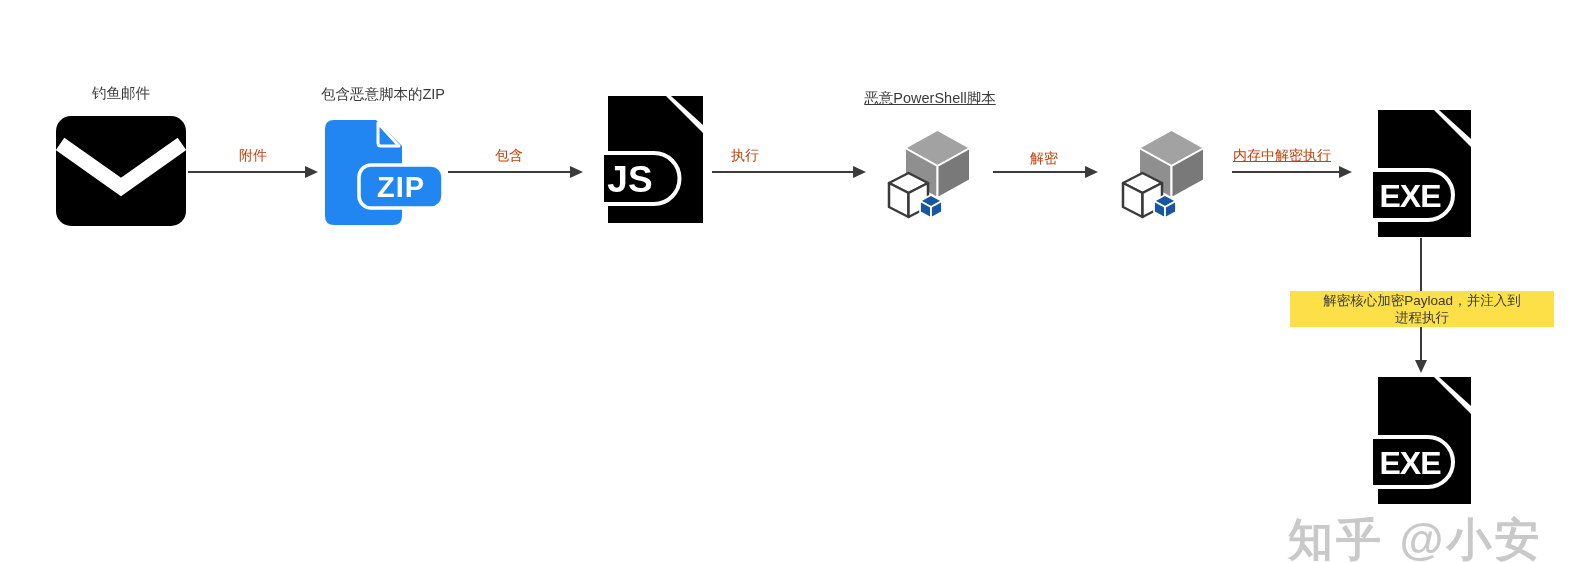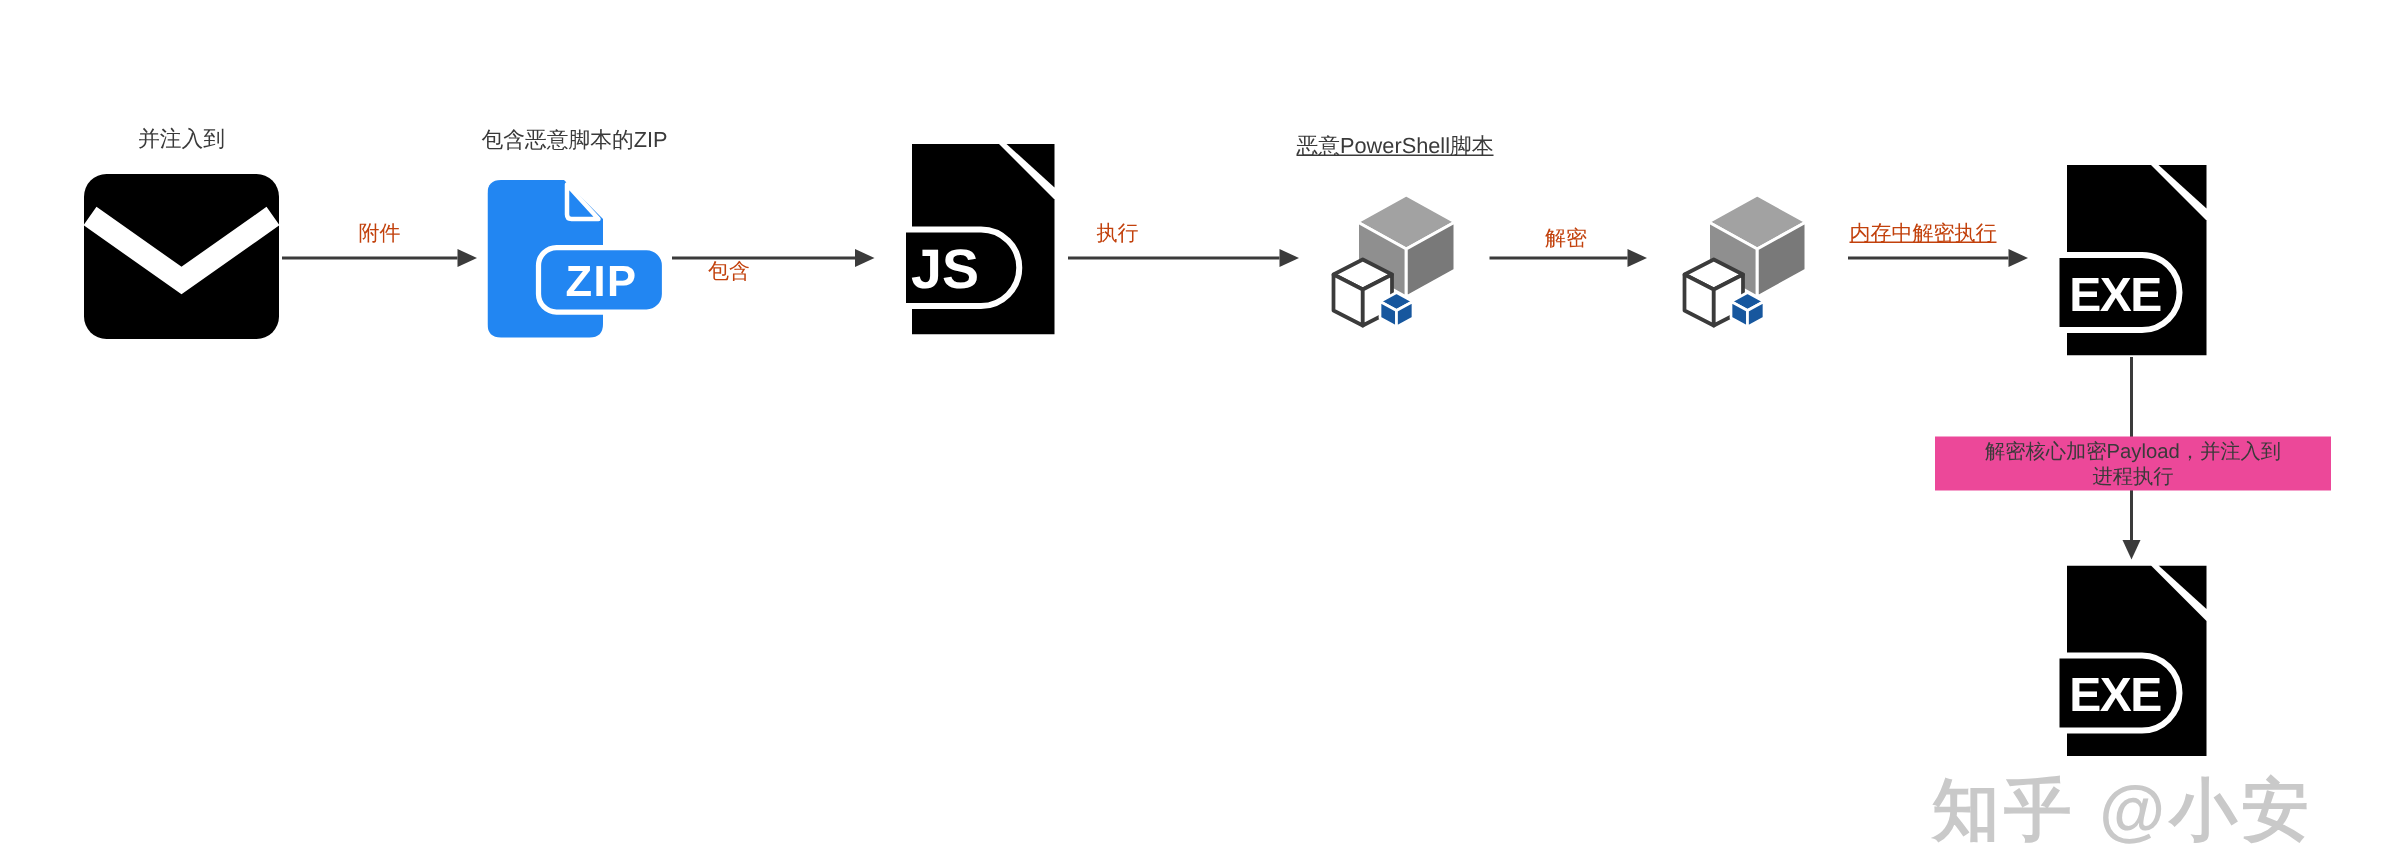--- a/index.html
+++ b/index.html
@@ -68,21 +68,21 @@
     text-align: center;
     white-space: nowrap;
   }
 
   .edge-label-multiline {
     position: absolute;
     font-size: 13.5px;
     color: #3a3a3a;
     text-align: center;
     line-height: 17px;
-    background: #ec4899;
+    background: #fde047;
     padding: 1px 2px;
     z-index: 3;
   }
 
   .watermark {
     position: absolute;
     font-size: 45px;
     font-weight: 700;
     letter-spacing: 3px;
     color: #c9c9c9;
@@ -102,21 +102,21 @@
     fill: #ffffff;
     font-family: "Liberation Sans", "DejaVu Sans", sans-serif;
     font-weight: bold;
   }
 </style>
 </head>
 <body>
 
 <div class="canvas">
 
-  <div class="node-label" style="left:41px; top:84px; width:160px;">并注入到</div>
+  <div class="node-label" style="left:41px; top:84px; width:160px;">钓鱼邮件</div>
   <div class="node-label" style="left:283px; top:85px; width:200px;">包含恶意脚本的ZIP</div>
   <div class="node-label" style="left:810px; top:89px; width:240px;text-decoration:underline;">恶意PowerShell脚本</div>
 
   <div class="icon-box" style="left:56px; top:116px;">
     <svg width="130" height="110" viewBox="0 0 130 110">
       <rect class="ink" x="0" y="0" width="130" height="110" rx="15"></rect>
       <polyline points="4,28 65,71 126,28" fill="none" stroke="#ffffff" stroke-width="15"></polyline>
     </svg>
   </div>
 
@@ -197,21 +197,21 @@
   </div>
 
   <div class="arrow-h" style="left:188px; top:171px; width:117px;"></div>
   <div class="arrow-h" style="left:448px; top:171px; width:122px;"></div>
   <div class="arrow-h" style="left:712px; top:171px; width:141px;"></div>
   <div class="arrow-h" style="left:993px; top:171px; width:92px;"></div>
   <div class="arrow-h" style="left:1232px; top:171px; width:107px;"></div>
   <div class="arrow-v" style="left:1420px; top:238px; height:122px;"></div>
 
   <div class="edge-label" style="left:193px; top:147px; width:120px;">附件</div>
-  <div class="edge-label" style="left:426px; top:147px; width:120px;margin-top:25px;">包含</div>
+  <div class="edge-label" style="left:449px; top:147px; width:120px;">包含</div>
   <div class="edge-label" style="left:685px; top:147px; width:120px;">执行</div>
   <div class="edge-label" style="left:984px; top:150px; width:120px;">解密</div>
   <div class="edge-label" style="left:1202px; top:147px; width:160px;text-decoration:underline;">内存中解密执行</div>
 
   <div class="edge-label-multiline" style="left:1290px; top:291px; width:264px;">
     <div>解密核心加密Payload，并注入到</div>
     <div>进程执行</div>
   </div>
 
   <div class="watermark" style="left:1288px; top:466px;margin-top:44px;">知乎 @小安</div>

